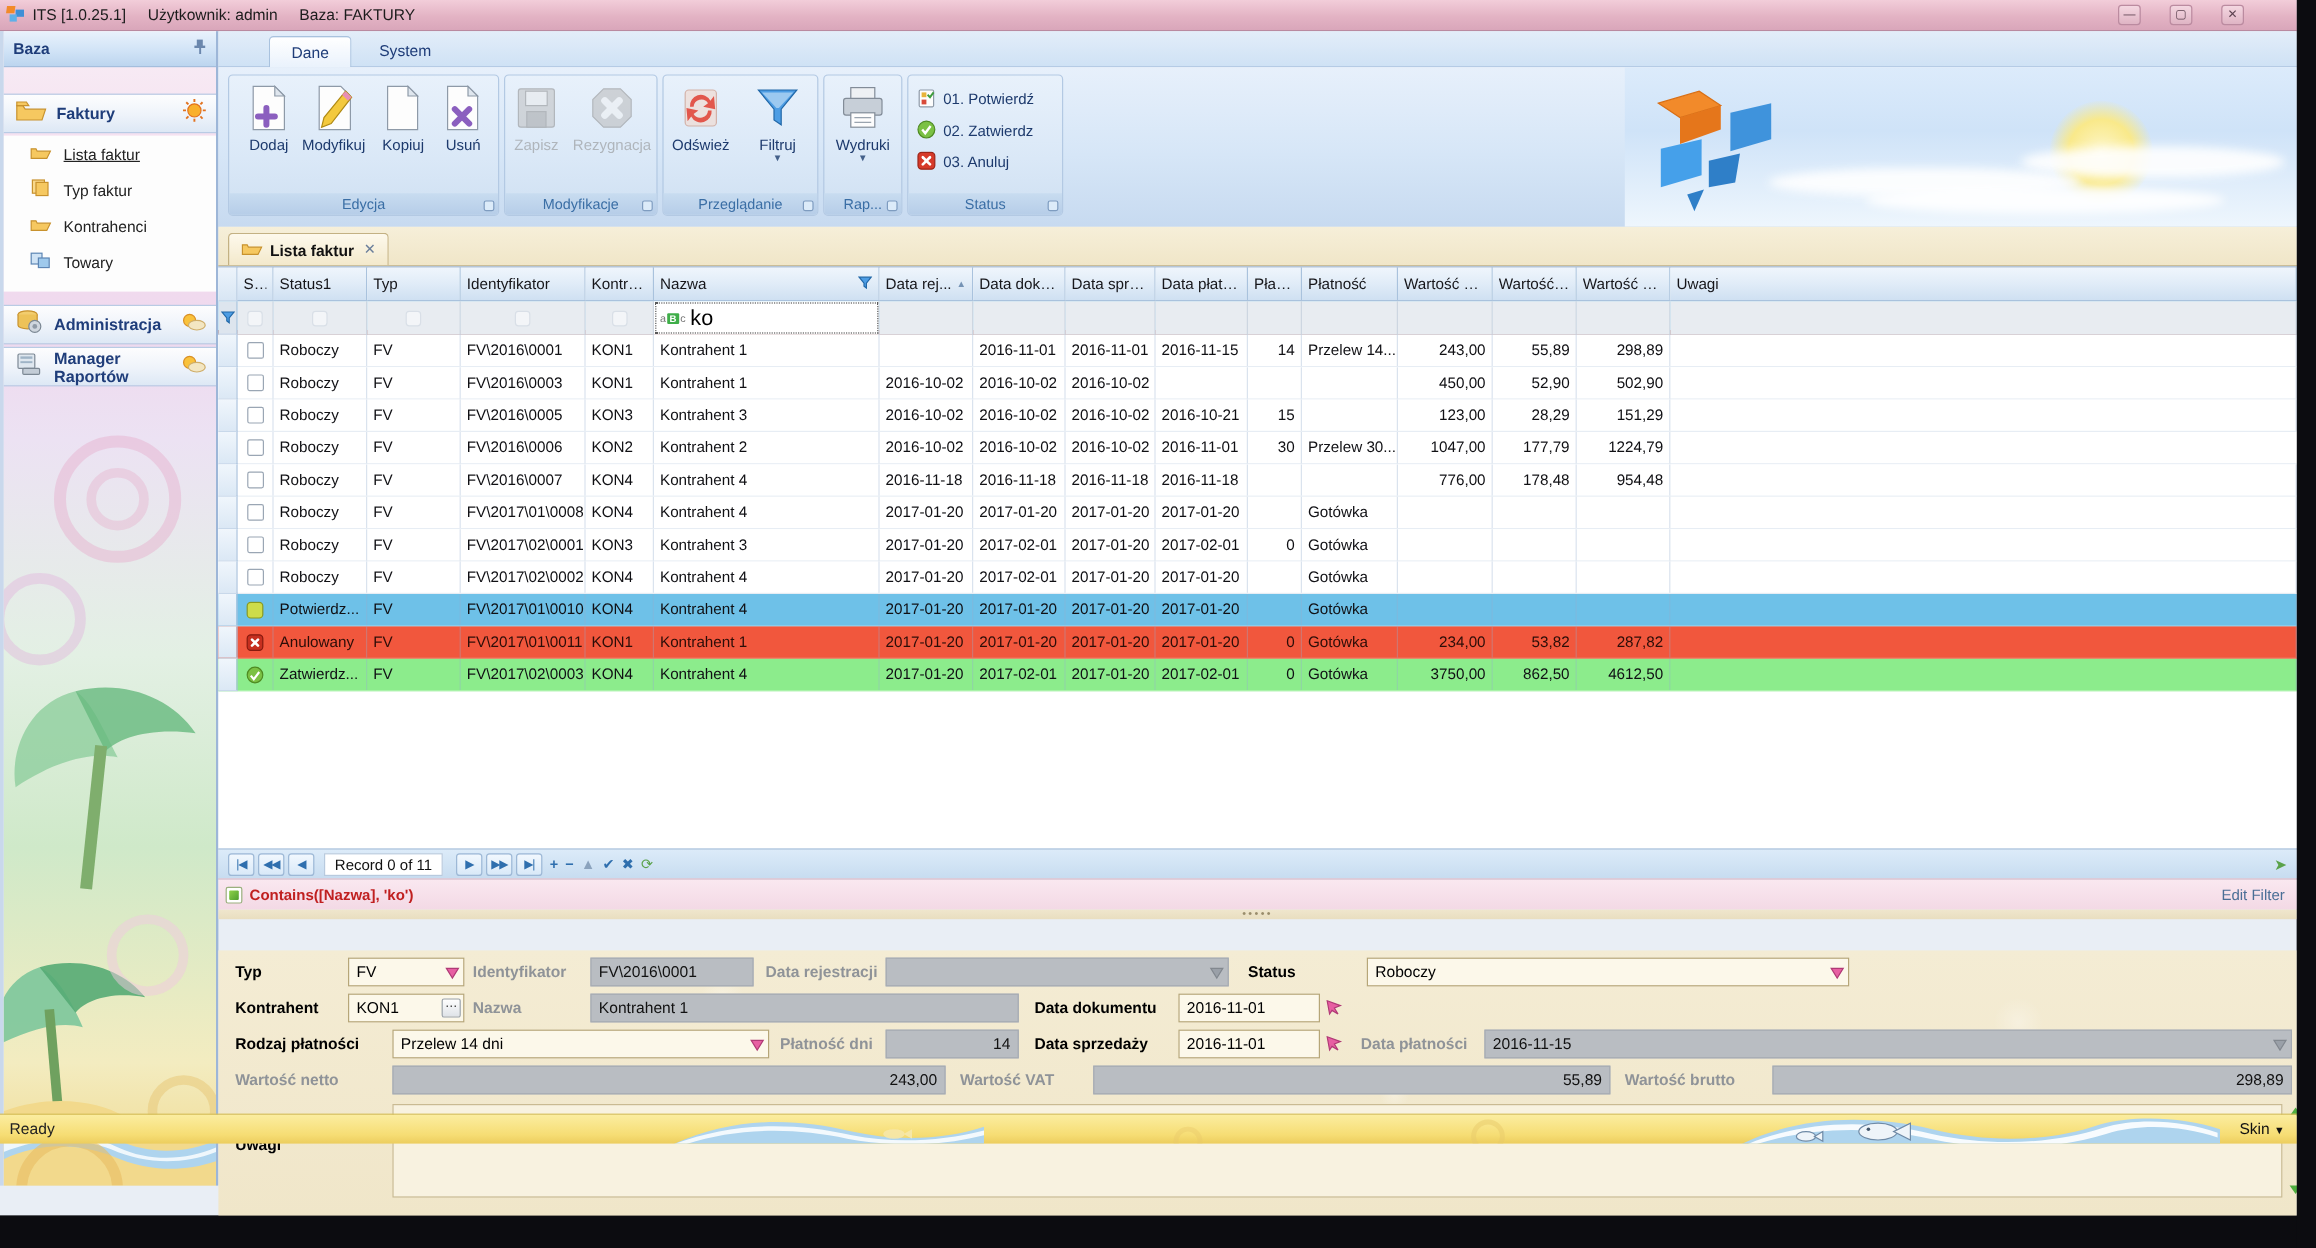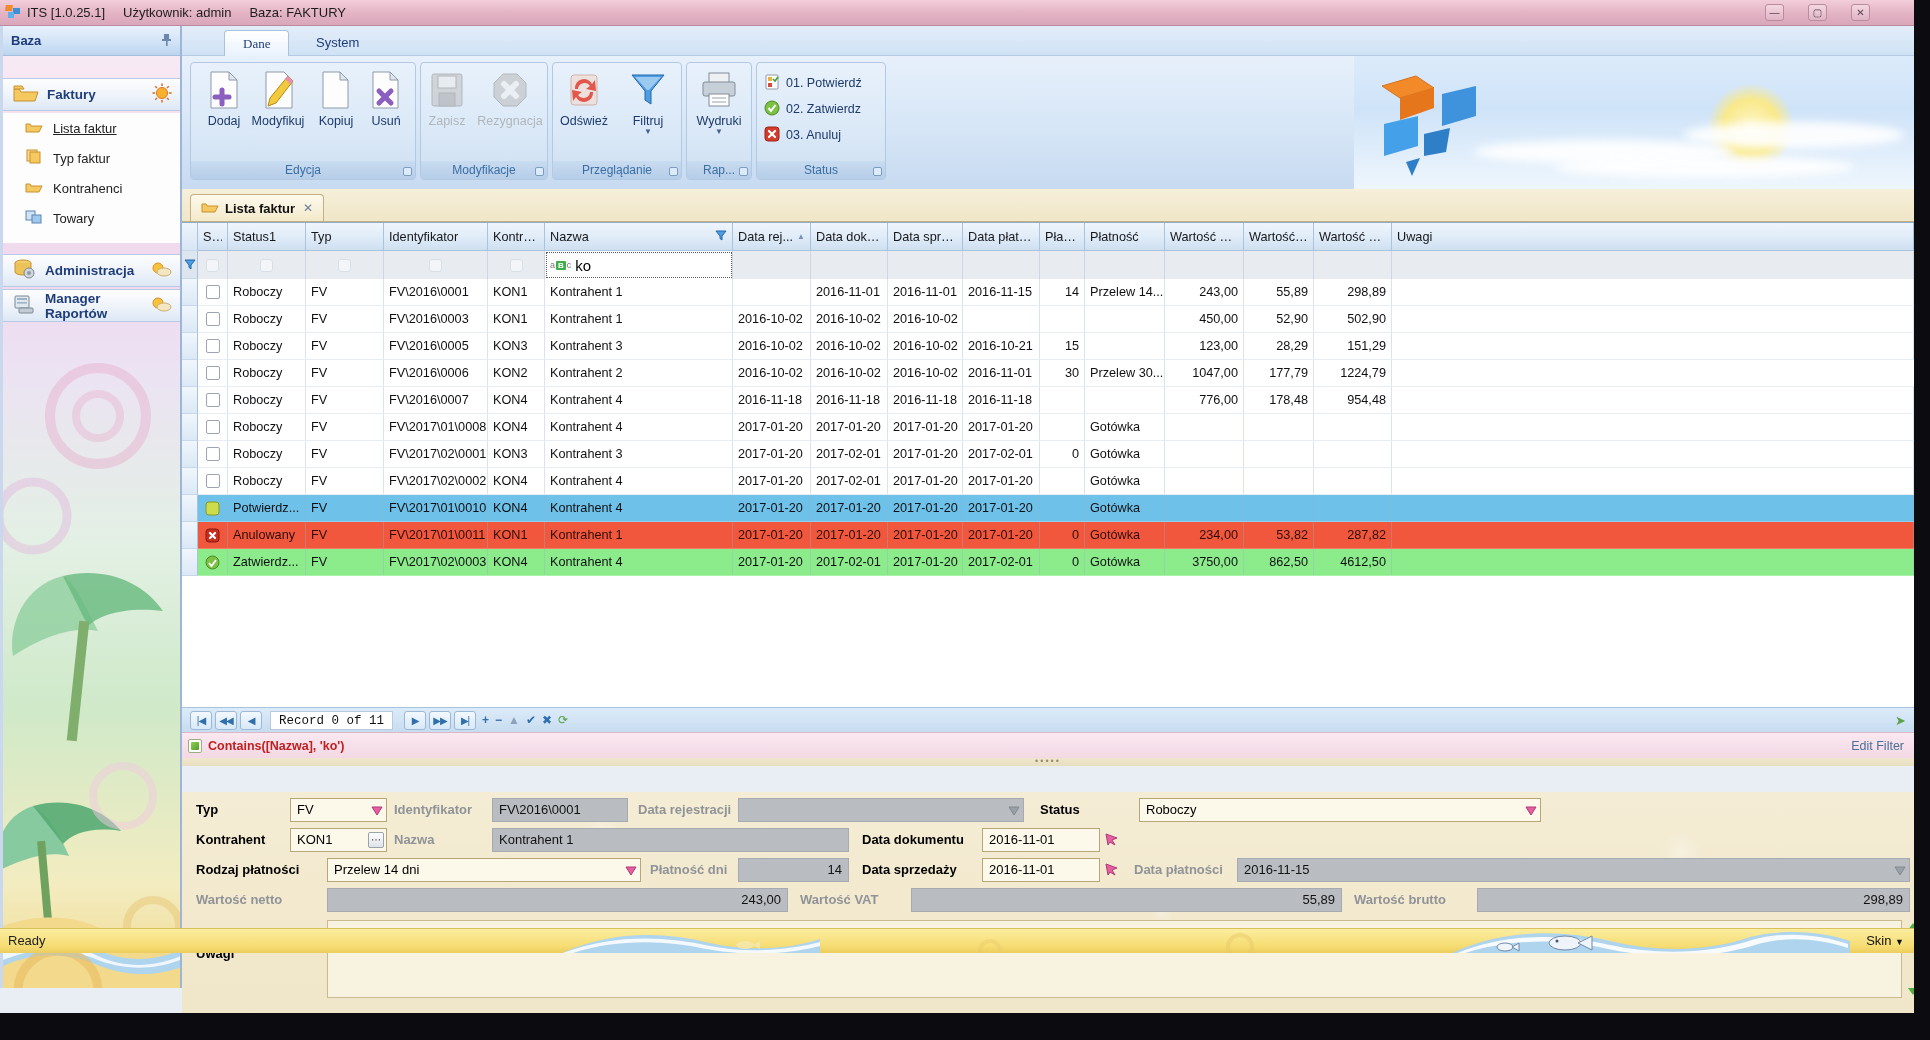--- a/index.html
+++ b/index.html
@@ -38,21 +38,21 @@
   .decor { position:absolute; pointer-events:none; }
 
   
   .rcol { position:absolute; left:182px; top:26px; width:1732px; height:962px; }
 
   .ribbontabs { position:absolute; left:0; top:0; width:100%; height:30px;
     background:linear-gradient(180deg,#e3edf9,#cfe2f5); border-bottom:1px solid #b5cbe5; }
   .rtab { position:absolute; top:4px; height:26px; padding:0 18px; line-height:25px;
     font-size:13px; color:#1e3c78; }
   .rtab.active { background:linear-gradient(180deg,#ffffff,#eaf2fc); border:1px solid #a9c2de;
-    border-bottom:none; border-radius:4px 4px 0 0;font-family:Liberation Serif, serif; }
+    border-bottom:none; border-radius:4px 4px 0 0; }
   .ribbon { position:absolute; left:0; top:30px; width:100%; height:133px;
     background:linear-gradient(180deg,#e7f0fb 0,#d6e6f7 55%,#c7daf0 100%); overflow:hidden; }
   .sky { position:absolute; right:0; top:0; width:560px; height:133px;
     background:linear-gradient(180deg,#dcebfb 0,#cfe3f8 40%,#eef6fd 100%); }
   .cloud { position:absolute; background:#ffffff; border-radius:50%; filter:blur(4px); opacity:.9; }
   .sun { position:absolute; width:86px; height:86px; border-radius:50%;
     background:radial-gradient(circle,#fdf6c9 0,#f9e98a 45%,rgba(249,233,138,0) 72%); }
   .rgroup { position:absolute; top:6px; height:118px; border:1px solid #b3c9e3; border-radius:4px;
     background:linear-gradient(180deg,#e8f1fb 0,#dae8f7 60%,#cfe0f2 100%); }
   .rgcap { position:absolute; left:0; bottom:0; width:100%; height:18px;
@@ -107,21 +107,21 @@
 
   
   .navbar { position:absolute; left:0; top:681px; width:100%; height:25px;
     background:linear-gradient(180deg,#dcebf9,#c7dcf0); border-top:1px solid #a9c2dd;
     display:flex; align-items:center; font-size:12.5px; color:#123; }
   .nbtn { min-width:22px; height:19px; margin-left:3px; text-align:center; line-height:18px;
     background:linear-gradient(180deg,#f2f8fe,#d9e9f8); border:1px solid #9db8d6; border-radius:3px;
     color:#2f6fae; font-size:10px; letter-spacing:-1px; }
   .nplain { margin-left:6px; color:#2f6fae; font-size:12px; }
   .rectext { margin:4px 8px; background:#fff; border:1px solid #b8cade; padding:1px 8px; height:19px;
-    line-height:17px; color:#111; font-size:12.5px;font-family:Liberation Mono, monospace; }
+    line-height:17px; color:#111; font-size:12.5px; }
   .fpanel { position:absolute; left:0; top:706px; width:100%; height:26px;
     background:linear-gradient(180deg,#fae8f0,#f3d9e5); border-top:1px solid #d9b8c8;
     display:flex; align-items:center; font-size:12.5px; }
   .fexpr { color:#c02020; font-weight:bold; margin-left:6px; }
   .editfilter { position:absolute; right:10px; color:#4a6e96; }
   .fchk { width:14px; height:14px; background:#fff; border:1px solid #9ab07e; border-radius:2px;
     margin-left:6px; position:relative; }
   .fchk:after { content:""; position:absolute; left:2px; top:2px; width:8px; height:8px;
     background:linear-gradient(135deg,#8fd24a,#4f9e2f); border-radius:1px; }
 
@@ -573,21 +573,21 @@
             <span class="ghosticon"></span>
           </div>
           <div class="gc fcell" style="width:104px">
             <span class="ghosticon"></span>
           </div>
           <div class="gc fcell" style="width:57px">
             <span class="ghosticon"></span>
           </div>
           <div class="gc fcell fedit" style="width:188px">
             <span class="abc">a<b>B</b>c</span>
-            <span style="font-size:15px;color:#000">ko</span>
+            <span style="font-size:18px;color:#000">ko</span>
           </div>
           <div class="gc fcell" style="width:78px"></div>
           <div class="gc fcell" style="width:77px"></div>
           <div class="gc fcell" style="width:75px"></div>
           <div class="gc fcell" style="width:77px"></div>
           <div class="gc fcell" style="width:45px"></div>
           <div class="gc fcell" style="width:80px"></div>
           <div class="gc fcell" style="width:79px"></div>
           <div class="gc fcell" style="width:70px"></div>
           <div class="gc fcell" style="width:78px"></div>

